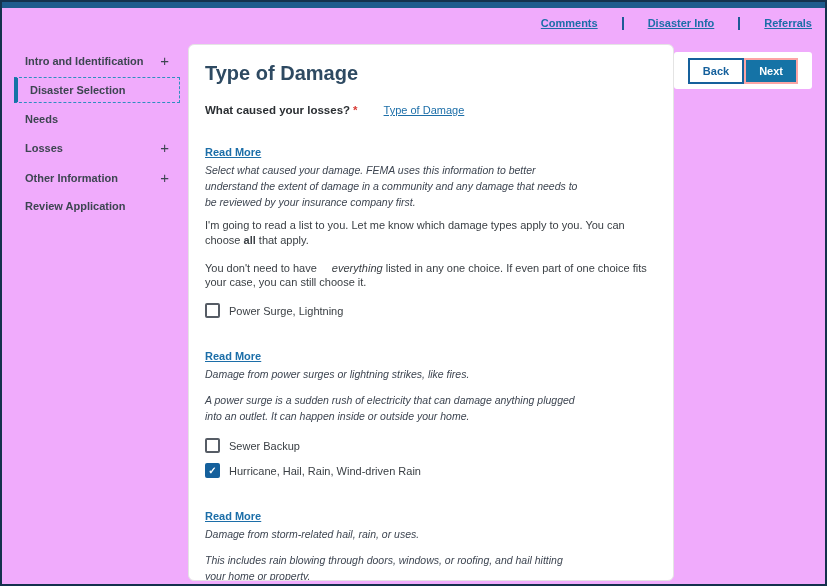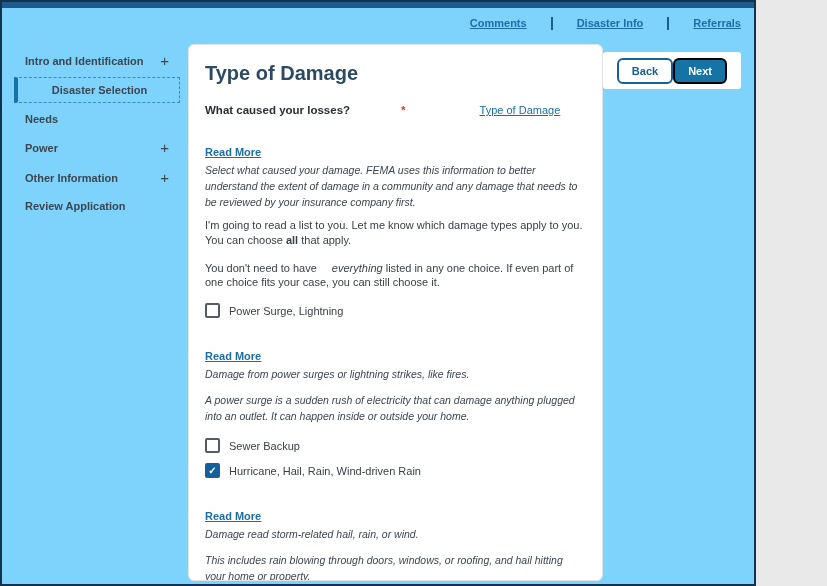--- a/index.html
+++ b/index.html
@@ -1,21 +1,21 @@
 <!DOCTYPE html>
 <html><head>
 <meta charset="utf-8">
 <style>
   * { margin:0; padding:0; box-sizing:border-box; }
   html,body { background:#e9e9e9; font-family:"Liberation Sans", sans-serif; }
 
   .window {
-    width:756px; height:586px;
+    width:827px; height:586px;
     border:2px solid #14314d;
-    background:#7dd3fc;
+    background:#f0abfc;
     display:flex; flex-direction:column;
     overflow:hidden;
   }
 
   
   .topstrip { height:6px; background:#1e5b8d; flex:none; }
 
   
   .header {
     height:30px; flex:none;
@@ -33,34 +33,34 @@
   
   .sidebar { width:178px; flex:none; padding:8px 0 0 12px; }
   .side-item {
     display:flex; align-items:center; justify-content:space-between;
     padding:6px 10px; margin-bottom:1px;
     font-size:11px; font-weight:700; color:#3d4551;
     border:1px solid transparent; cursor:pointer;
   }
   .side-item.selected {
     border:1px dashed #2e8fc0; border-left:4px solid #1573a6;
-    padding-left:12px; margin:2px 0 3px;justify-content:center;
+    padding-left:12px; margin:2px 0 3px;
   }
   .plus { font-size:15px; font-weight:400; color:#3d4551; line-height:1; cursor:pointer; }
 
   
   .main-col { flex:1; display:flex; flex-direction:row; margin:6px 13px 3px 8px; min-height:0; }
   .card {
     background:#fff; border:1px solid #e4e4e4; border-radius:6px;
     padding:13px 16px 16px; flex:1; overflow:hidden;
   }
 
   h1 { font-size:20px; font-weight:700; color:#2e4a62; margin:4px 0 19px; }
 
-  .q-row { display:flex; align-items:center; margin-bottom:5px;gap:48px; }
+  .q-row { display:flex; align-items:center; margin-bottom:5px; }
   .q-label { font-size:11.5px; font-weight:700; color:#2b2f33; }
   .req { color:#d83933; font-weight:700; margin-left:3px; font-size:11.5px; }
   .q-link { margin-left:26px; font-size:11px; }
 
   .readmore { font-size:11px; font-weight:700; display:inline-block; margin-bottom:5px;margin-top:25px; }
 
   .italic-text {
     font-size:10.5px; font-style:italic; color:#3d4551;
     line-height:1.52; white-space:pre-line;
   }
@@ -81,23 +81,23 @@
   .opt-desc { margin-bottom:10px; }
   .opt-details { margin-bottom:13px; }
 
   
   .footerbar {
     flex:none; height:37px; margin-top:8px;
     background:#fff; border-radius:3px;
     display:flex; align-items:center; justify-content:space-between;
     padding:0 14px;
   }
-  .btn { font-family:"Liberation Sans", sans-serif; font-size:11px; font-weight:700; border-radius:6px; cursor:pointer; }
+  .btn { font-family:"Liberation Sans", sans-serif; font-size:11px; font-weight:700; border-radius:0; cursor:pointer; }
   .btn-back { background:#fff; border:2px solid #15609c; color:#15609c; padding:5px 13px; }
-  .btn-next { background:#1573a6; border:2px solid #000000; color:#fff; padding:5px 13px; }
+  .btn-next { background:#1573a6; border:2px solid #fca5a5; color:#fff; padding:5px 13px; }
 </style>
 </head>
 <body>
 
 <div class="window">
 
   <div class="topstrip"></div>
 
   <div class="header">
     <a>Comments</a>
@@ -114,21 +114,21 @@
         <span>Intro and Identification</span>
         <span class="plus">+</span>
       </div>
       <div class="side-item selected">
         <span>Disaster Selection</span>
       </div>
       <div class="side-item">
         <span>Needs</span>
       </div>
       <div class="side-item">
-        <span>Power</span>
+        <span>Losses</span>
         <span class="plus">+</span>
       </div>
       <div class="side-item">
         <span>Other Information</span>
         <span class="plus">+</span>
       </div>
       <div class="side-item">
         <span>Review Application</span>
       </div>
     </div>
@@ -173,21 +173,21 @@
           </div>
         </div>
 
         
         <div>
           <div class="opt-row">
             <span class="cb checked">✓</span>
             <span class="opt-label">Hurricane, Hail, Rain, Wind-driven Rain</span>
           </div>
           <a class="readmore">Read More</a>
-          <div class="italic-text opt-desc">Damage read storm-related hail, rain, or wind.</div>
+          <div class="italic-text opt-desc">Damage from storm-related hail, rain, or uses.</div>
           <div class="italic-text opt-details">This includes rain blowing through doors, windows, or roofing, and hail hitting
 your home or property.</div>
         </div>
 
         
         <div>
           <div class="opt-row">
             <span class="cb"></span>
             <span class="opt-label">Other damage not listed here.</span>
           </div>

